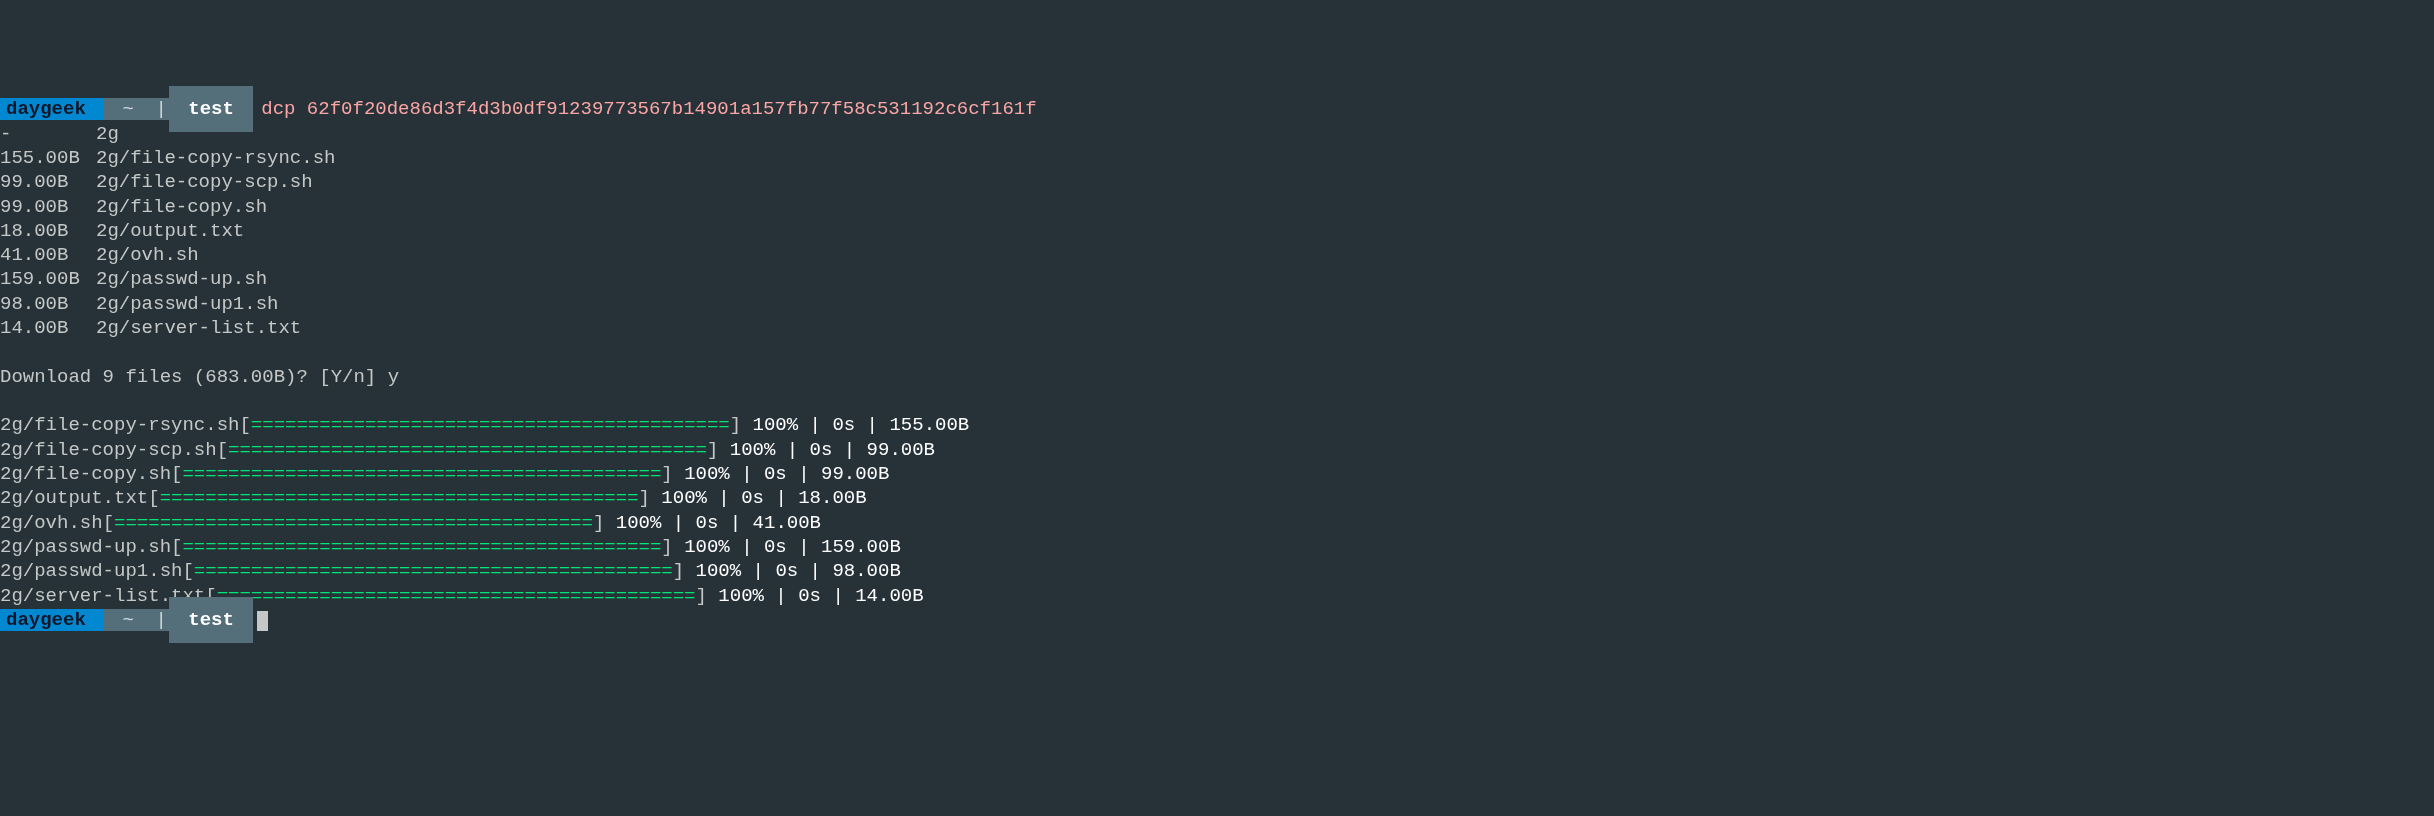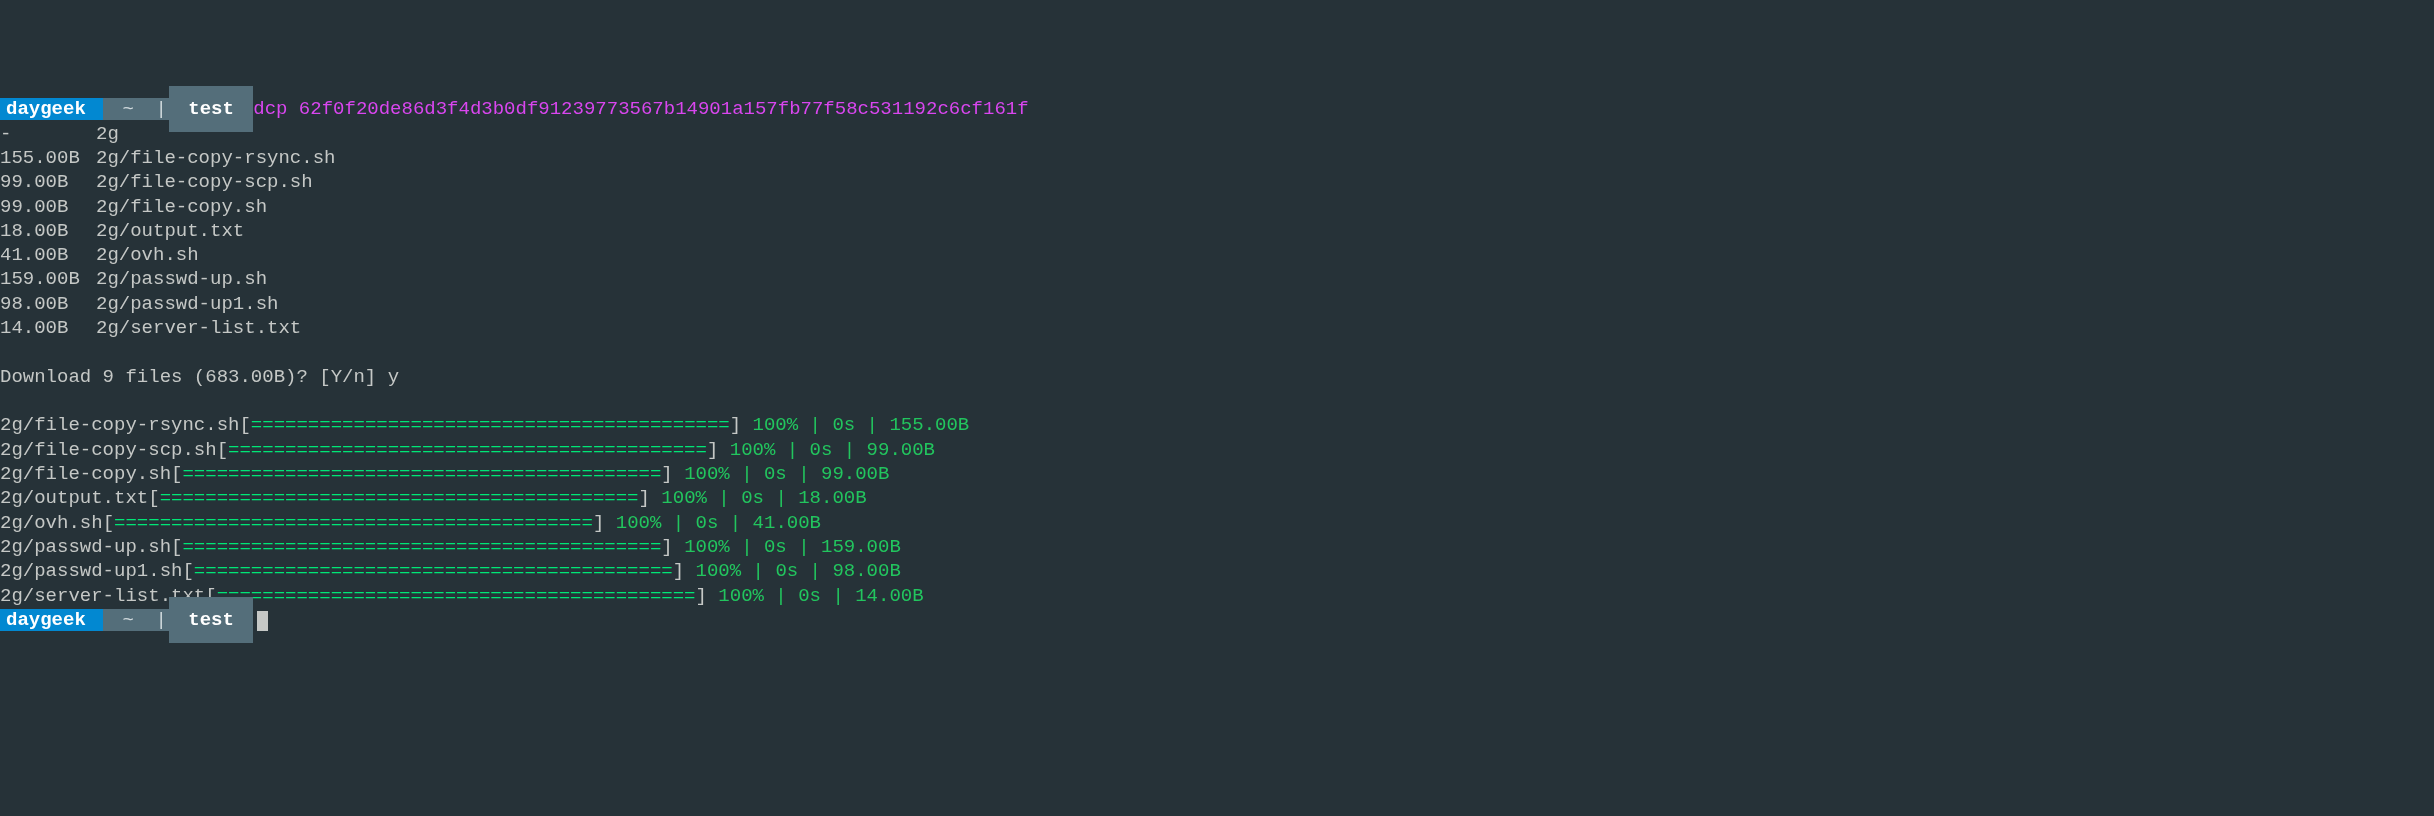--- a/index.html
+++ b/index.html
@@ -14,42 +14,43 @@
     color: #c5c8c6;
     line-height: 1.28;
     white-space: pre;
     overflow-x: auto;
     width: 2434px;
     height: 816px;
     padding: 0;
   }
   .prompt-user {
     background: #0288d1;
-    color: #ffffff;
+    color: #0f172a;
     font-weight: bold;
     padding: 0 6px;
   }
   .prompt-tilde {
     background: #546e7a;
     color: #cfd8dc;
     padding: 0 8px;
   }
   .prompt-dir {
     background: #546e7a;
     color: #ffffff;
     font-weight: bold;
     padding: 12px 8px;
   }
   .prompt-sep {
     background: #546e7a;
     color: #cfd8dc;
     padding: 0 2px;
   }
   .cmd {
-    color: #d946ef;
+    color: #fca5a5;
+    padding-left: 8px;
   }
   .file-row {
     display: flex;
   }
   .size-col {
     width: 96px;
     display: inline-block;
   }
   .path-col {
     display: inline-block;
@@ -64,21 +65,21 @@
     flex-shrink: 0;
   }
   .bracket {
     color: #c5c8c6;
   }
   .bar {
     color: #00e676;
     letter-spacing: 0;
   }
   .stats {
-    color: #22c55e;
+    color: #ffffff;
   }
   .cursor {
     background: #c5c8c6;
     display: inline-block;
     width: 11px;
     height: 20px;
     vertical-align: text-bottom;
     margin-left: 4px;
   }
   .line {

